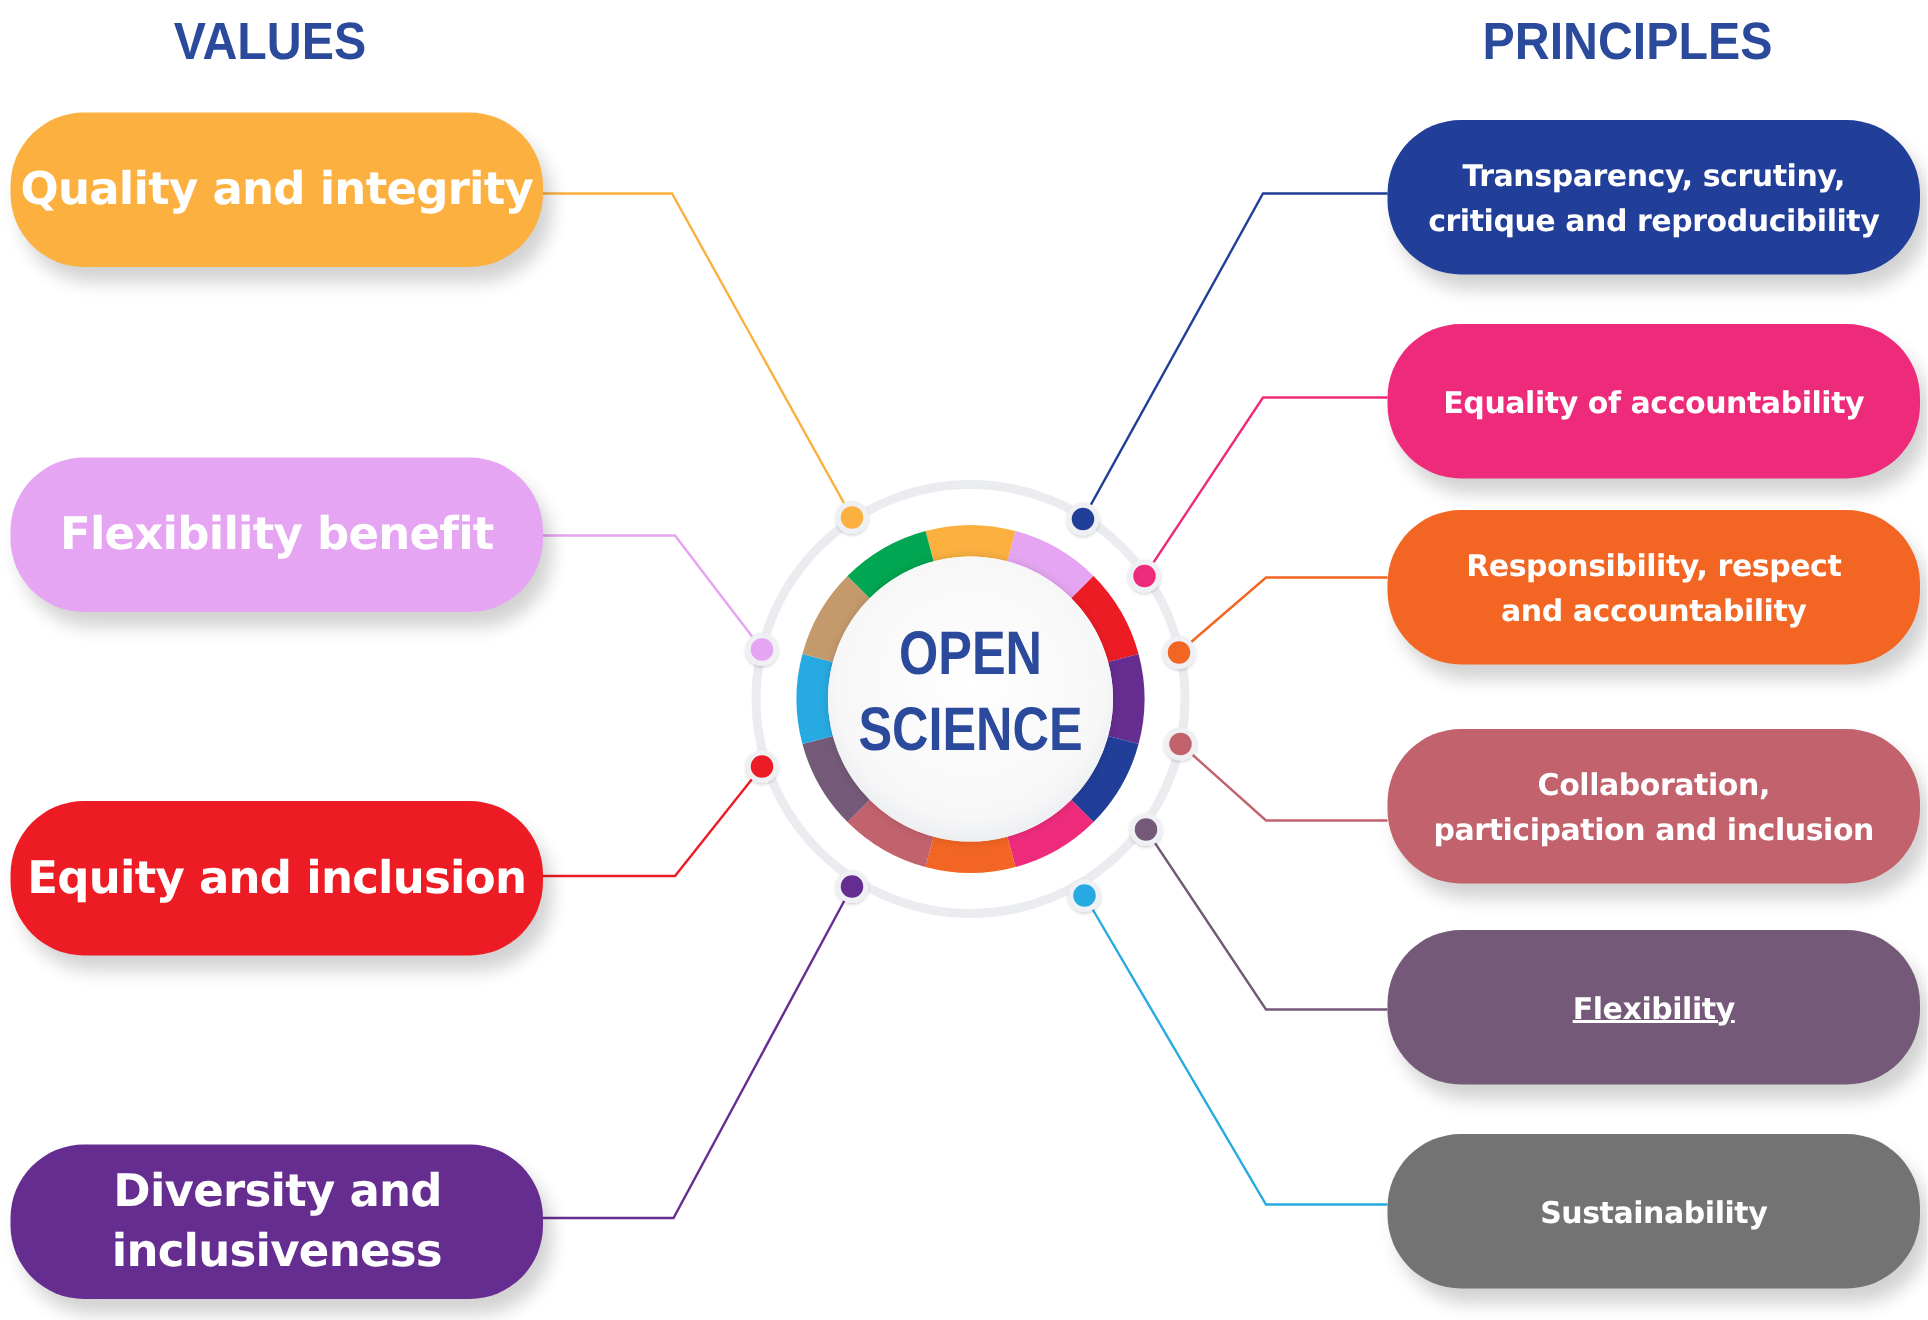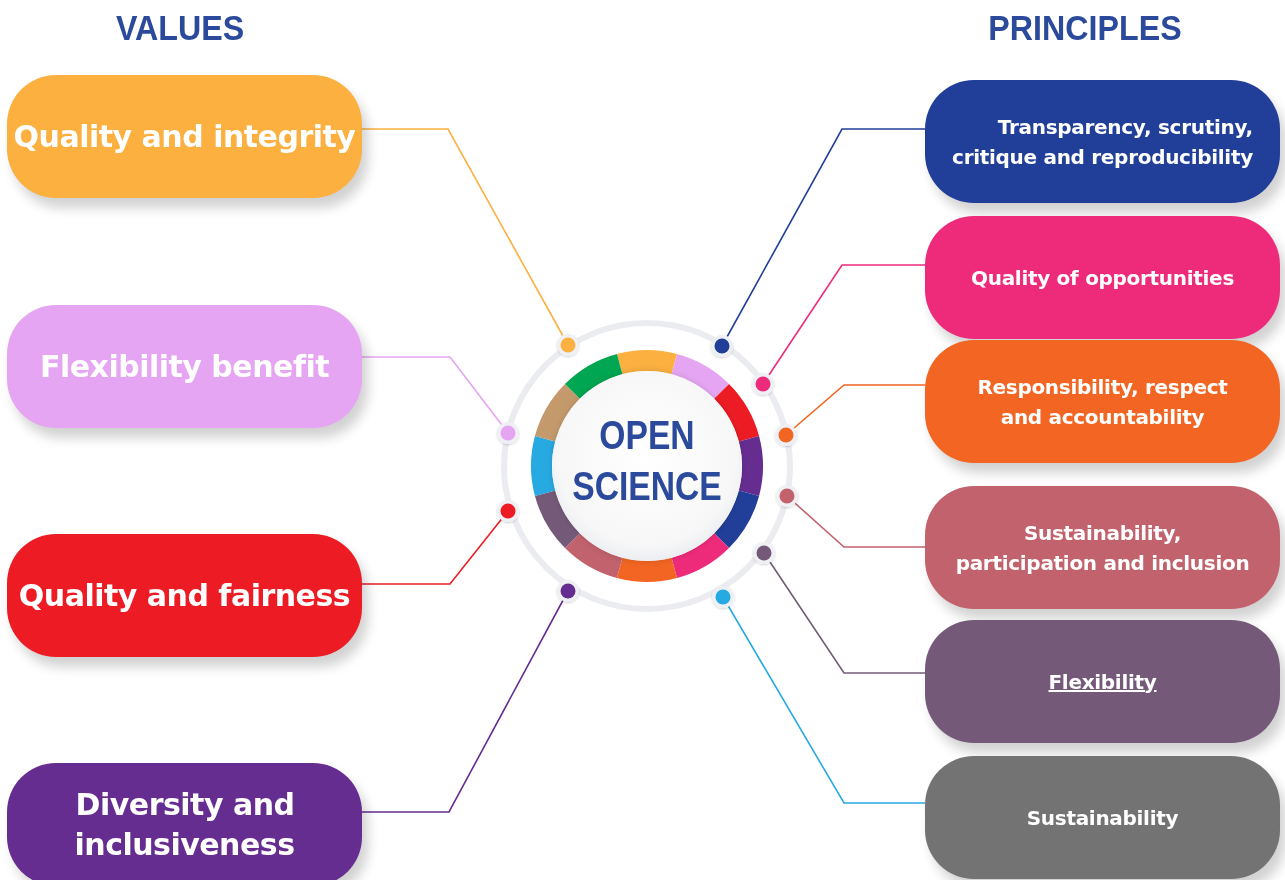--- a/index.html
+++ b/index.html
@@ -1,20 +1,20 @@
 <!DOCTYPE html>
 <html><head>
 <meta charset="utf-8">
 <style>
   html, body { margin:0; padding:0; background:#ffffff; }
   body { width:1285px; height:880px; position:relative; overflow:hidden; font-family:"Liberation Sans", sans-serif; }
   .heading { position:absolute; top:8px; font-family:"Liberation Sans", sans-serif; font-weight:bold; font-size:35px; color:#2b4a9b; letter-spacing:0px; transform:scaleX(0.92); transform-origin:center; white-space:nowrap; text-align:center; }
   #h-values { left:80px; width:200px; }
   #h-principles { left:975px; width:220px; }
-  .pill { position:absolute; height:123px; border-radius:49px; display:flex; align-items:center; justify-content:center; text-align:center; color:#ffffff; font-family:"DejaVu Sans", sans-serif; font-weight:bold; box-shadow: 6px 10px 12px rgba(0,0,0,0.18); box-sizing:border-box; }
+  .pill { position:absolute; height:103px; border-radius:49px; display:flex; align-items:center; justify-content:center; text-align:center; color:#ffffff; font-family:"DejaVu Sans", sans-serif; font-weight:bold; box-shadow: 6px 10px 12px rgba(0,0,0,0.18); box-sizing:border-box; }
   .pill span { display:block; white-space:pre-line; }
   .pill.left { left:7px; width:355px; font-size:30px; line-height:40px; letter-spacing:-0.5px; }
   .pill.right { left:925px; width:355px; font-size:20px; line-height:30px; letter-spacing:-0.3px; }
   svg#links { position:absolute; left:0; top:0; }
   .center-text { position:absolute; left:547px; width:200px; text-align:center; color:#2b4a9b; font-weight:bold; font-family:"Liberation Sans", sans-serif; font-size:41px; line-height:50px; transform:scaleX(0.82); transform-origin:center; }
   #ct1 { top:410px; }
   #ct2 { top:461px; }
 </style>
 </head>
 <body>
@@ -91,40 +91,40 @@
 <div class="center-text" id="ct1">OPEN</div>
 <div class="center-text" id="ct2">SCIENCE</div>
 
 <div class="pill left" style="top: 75px; background: rgb(251, 176, 64);">
     <span>Quality and integrity</span>
   </div>
 <div class="pill left" style="top: 305px; background: rgb(230, 165, 242);">
     <span>Flexibility benefit</span>
   </div>
 <div class="pill left" style="top: 534px; background: rgb(237, 28, 36);">
-    <span>Quality and fairness</span>
+    <span>Equity and inclusion</span>
   </div>
 <div class="pill left" style="top: 763px; background: rgb(102, 45, 145); text-align: right;">
     <span>Diversity and
 inclusiveness</span>
   </div>
 
-<div class="pill right" style="top: 80px; background: rgb(33, 63, 153); text-align: right;">
+<div class="pill right" style="top: 80px; background: rgb(33, 63, 153);">
     <span>Transparency, scrutiny,
 critique and reproducibility</span>
   </div>
 <div class="pill right" style="top: 216px; background: rgb(238, 42, 123);">
-    <span>Quality of opportunities</span>
+    <span>Equality of accountability</span>
   </div>
 <div class="pill right" style="top: 340px; background: rgb(242, 101, 34);">
     <span>Responsibility, respect
 and accountability</span>
   </div>
 <div class="pill right" style="top: 486px; background: rgb(193, 98, 109);">
-    <span>Sustainability,
+    <span>Collaboration,
 participation and inclusion</span>
   </div>
 <div class="pill right" style="top: 620px; background: rgb(116, 90, 120); text-decoration: underline;">
     <span>Flexibility</span>
   </div>
 <div class="pill right" style="top: 756px; background: #737373;">
     <span>Sustainability</span>
   </div>
 
 </body></html>

